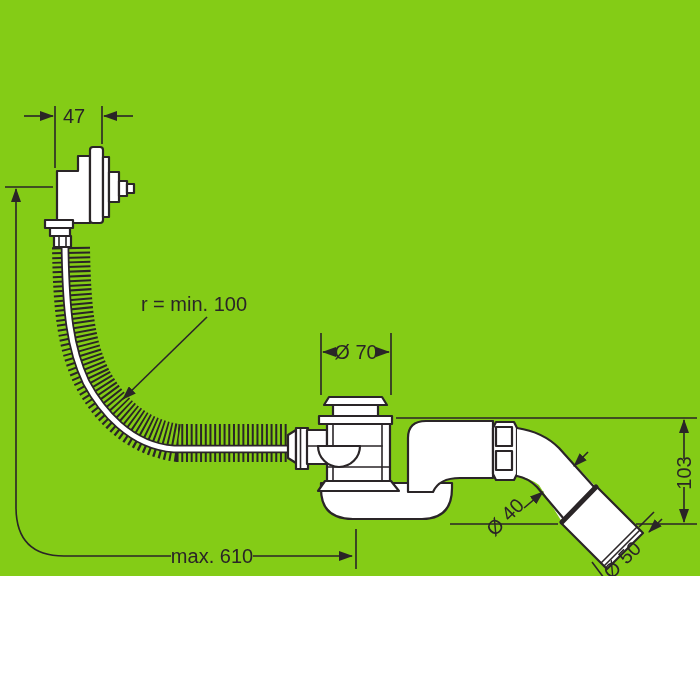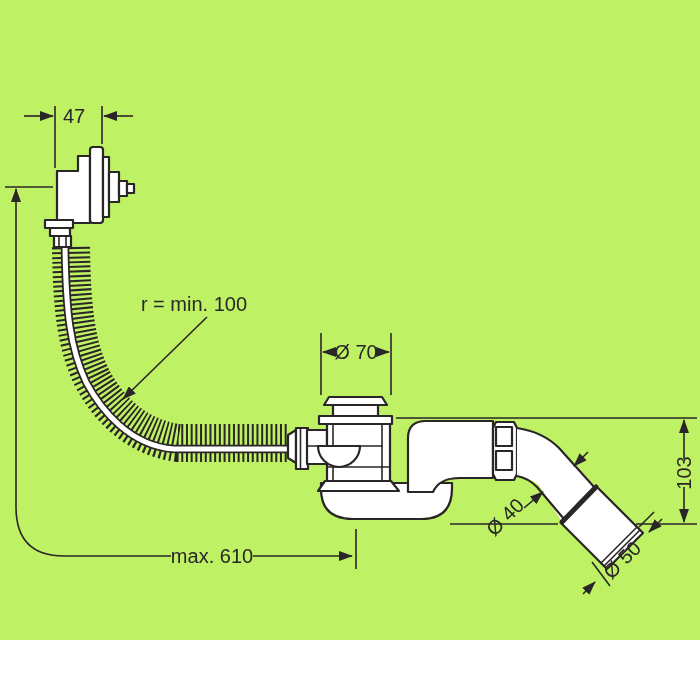--- a/index.html
+++ b/index.html
@@ -1,16 +1,16 @@
 <!DOCTYPE html>
 <html><head>
 <meta charset="utf-8">
 <style>
   html,body{margin:0;padding:0;background:#ffffff;}
-  .stage{width:700px;height:640px;position:relative;background:#bef264;overflow:hidden;}
+  .stage{width:700px;height:576px;position:relative;background:#84cc16;overflow:hidden;}
   svg{display:block;}
   .part{fill:#ffffff;stroke:#2a2527;stroke-width:2.2;stroke-linejoin:round;stroke-linecap:round;}
   .ln{fill:none;stroke:#2a2527;stroke-width:2.2;stroke-linejoin:round;stroke-linecap:round;}
   .thin{fill:none;stroke:#2a2527;stroke-width:1.6;stroke-linecap:round;}
   .dim{fill:none;stroke:#2a2527;stroke-width:1.6;stroke-linecap:butt;}
   .thick{fill:none;stroke:#2a2527;stroke-width:5;stroke-linecap:round;}
   .ribs{fill:none;stroke:#2a2527;stroke-width:38;stroke-dasharray:2 2.7;}
   .cable-out{fill:none;stroke:#2a2527;stroke-width:8.5;}
   .cable-in{fill:none;stroke:#ffffff;stroke-width:5;}
   .nofill{fill:#ffffff;stroke:none;}

